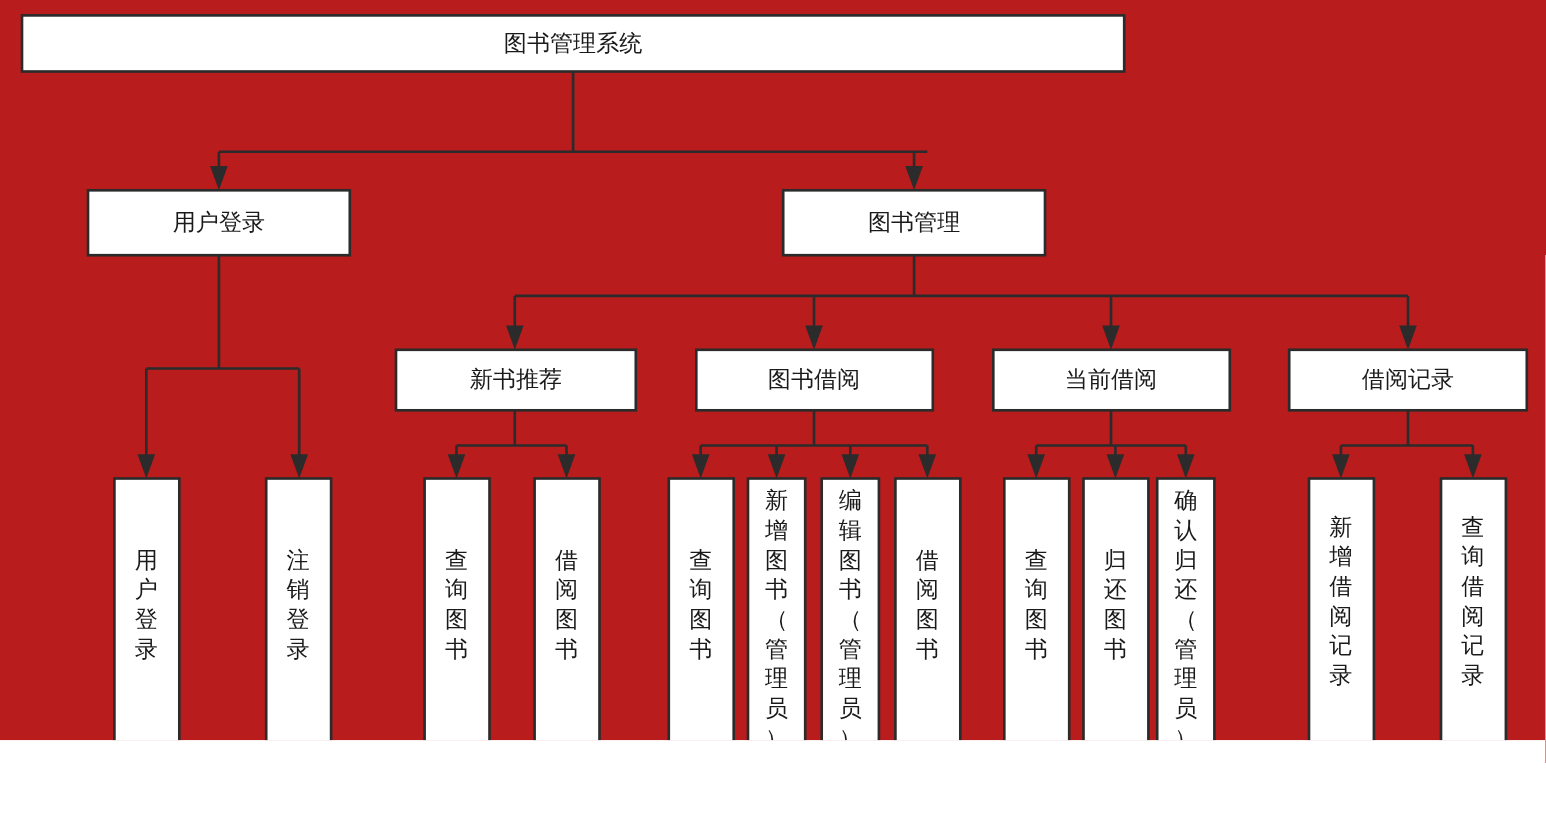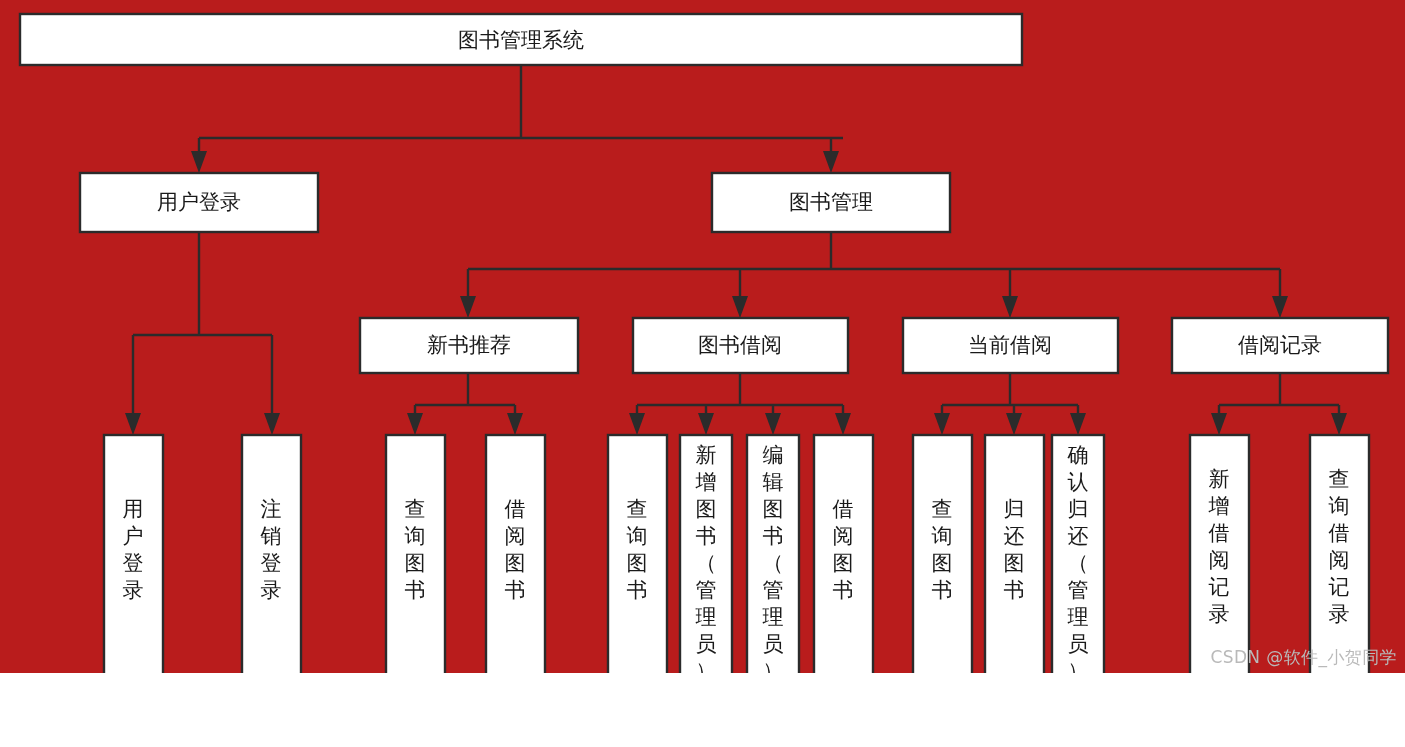--- a/index.html
+++ b/index.html
@@ -205,14 +205,13 @@
       <text class="node-label-vertical" x="1219" y="486"><tspan x="1219" y="486">新</tspan><tspan x="1219" y="513">增</tspan><tspan x="1219" y="540">借</tspan><tspan x="1219" y="567">阅</tspan><tspan x="1219" y="594">记</tspan><tspan x="1219" y="621">录</tspan></text>
     </g>
 
     <g>
       <rect class="node-box" x="1310" y="435" width="59" height="300"></rect>
       <text class="node-label-vertical" x="1339" y="486"><tspan x="1339" y="486">查</tspan><tspan x="1339" y="513">询</tspan><tspan x="1339" y="540">借</tspan><tspan x="1339" y="567">阅</tspan><tspan x="1339" y="594">记</tspan><tspan x="1339" y="621">录</tspan></text>
     </g>
 
   </svg>
 
-  <div class="watermark">CSDN @软件_小贺同学</div>
 </div>
 
 </body></html>

